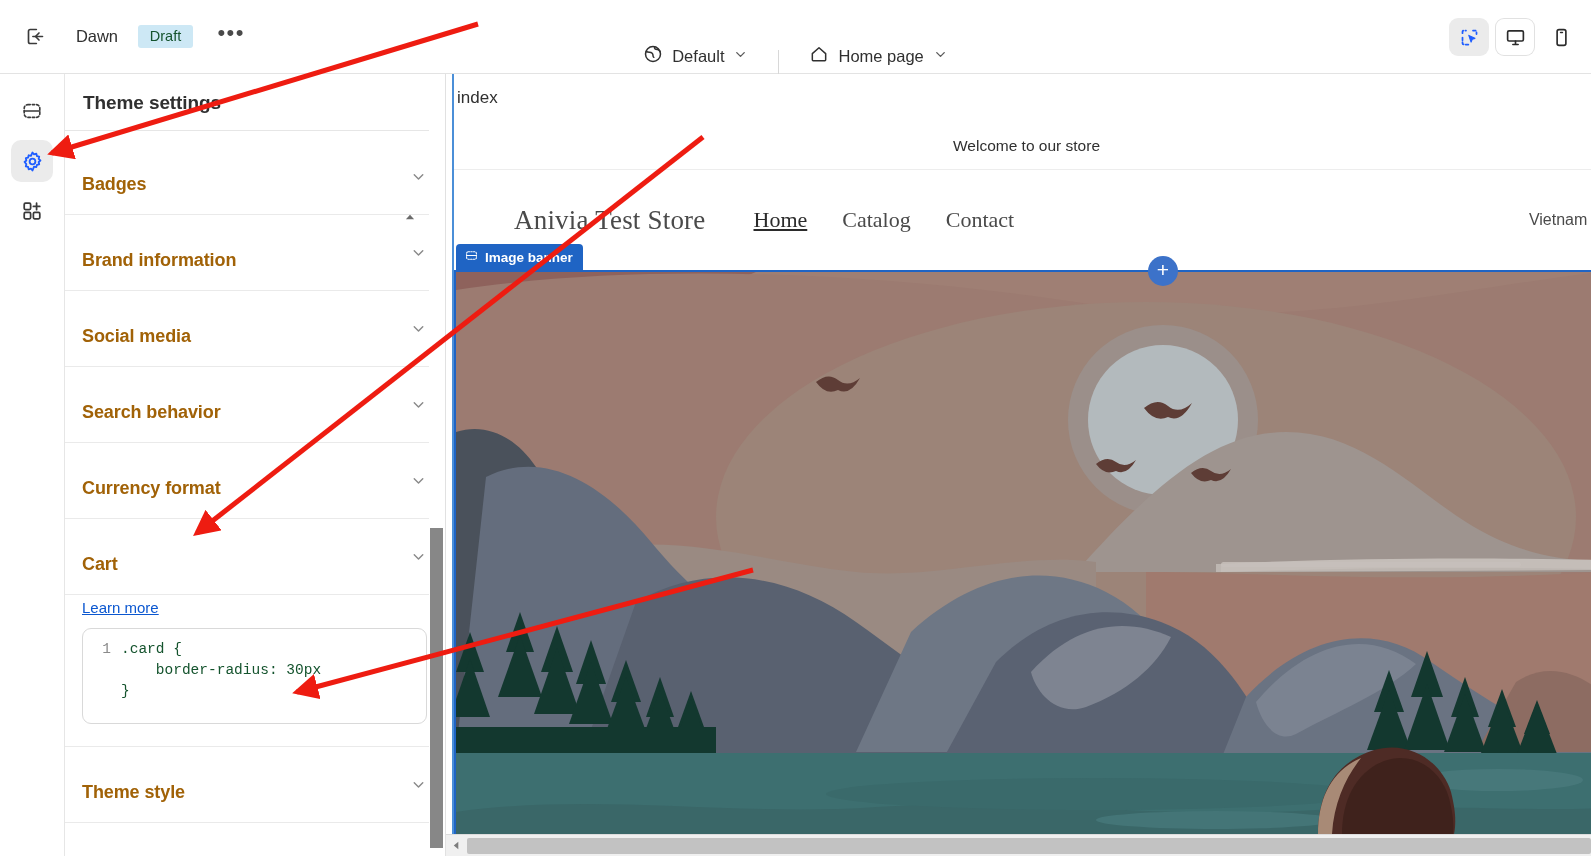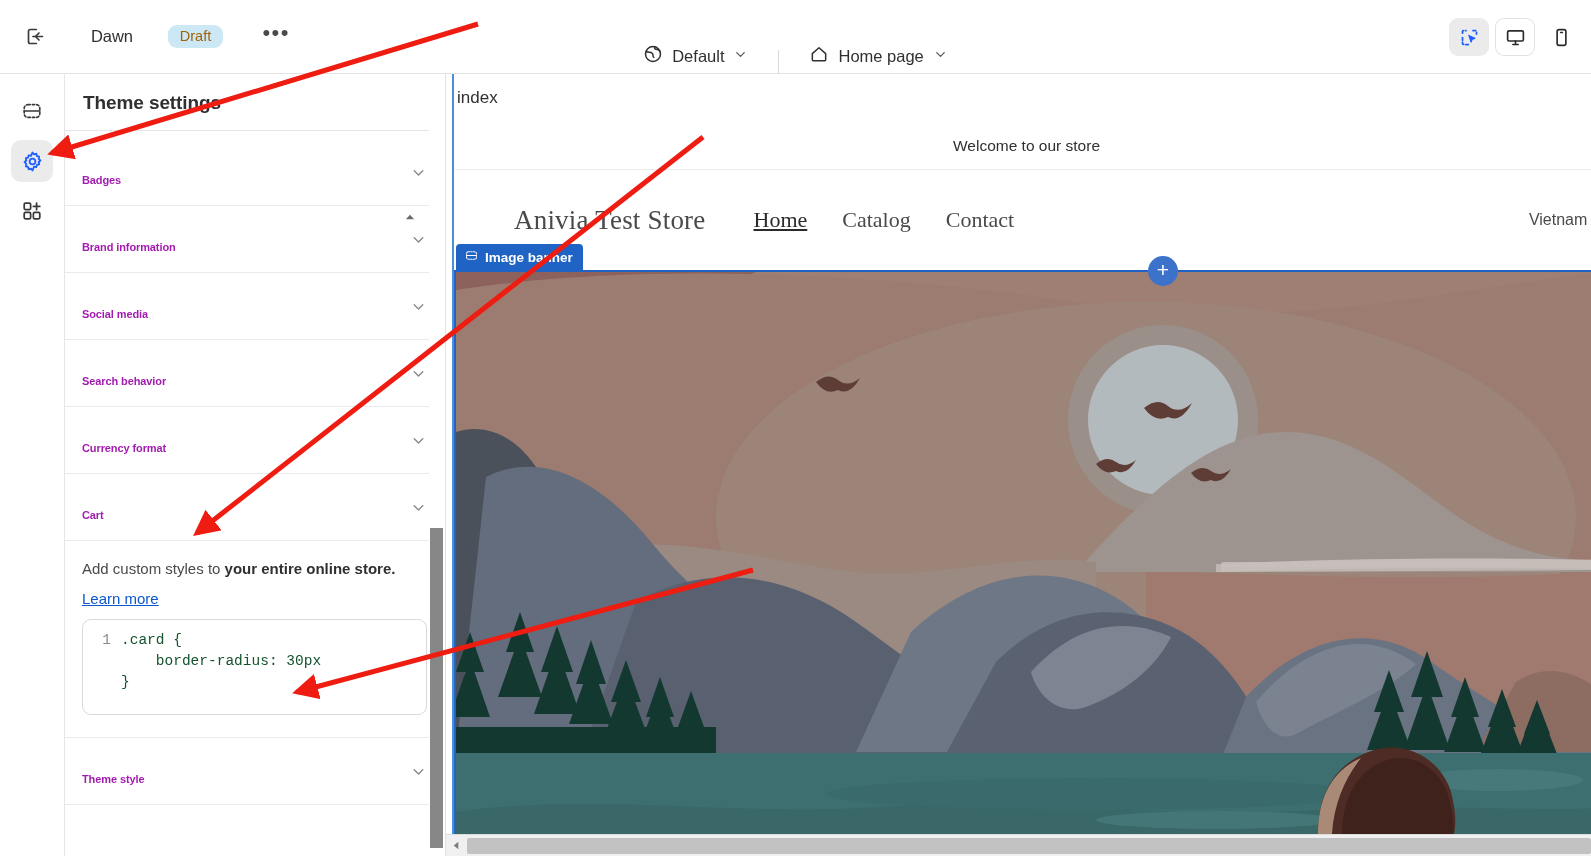--- a/index.html
+++ b/index.html
@@ -27,42 +27,42 @@
     background: #ffffff;
     border-bottom: 1px solid #e3e3e3;
     display: flex;
     align-items: center;
     z-index: 30;
   }
   .topbar-left {
     display: flex;
     align-items: center;
     padding-left: 16px;
-    gap: 19px;
+    gap: 4px;
   }
   .icon-btn {
     width: 38px; height: 38px;
     border-radius: 8px;
     display: flex; align-items: center; justify-content: center;
     background: transparent;
     border: none;
     cursor: pointer;
   }
   .theme-name {
     font-size: 16.5px;
     color: #303030;
     margin-left: 18px;
     letter-spacing: -0.1px;
   }
   .badge-draft {
     margin-left: 16px;
     background: #cde8f5;
-    color: #a16207;
+    color: #14532d;
     font-size: 14.5px;
-    border-radius: 9px;
+    border-radius: 3px;
     padding: 4px 12px 5px;
     line-height: 1;
   }
   .dots-btn {
     margin-left: 16px;
     width: 36px; height: 32px;
     display: flex; align-items: center; justify-content: center;
     border-radius: 8px;
     cursor: pointer;
     color: #4a4a4a;
@@ -172,23 +172,23 @@
   .acc-item {
     display: flex;
     align-items: center;
     justify-content: space-between;
     padding: 19px 18px 19px 17px;
     border-bottom: 1px solid #eaeaea;
     cursor: pointer;
     background: #fff;
   }
   .acc-label {
-    font-size: 11px;
+    font-size: 18px;
     font-weight: bold;
-    color: #a21caf;
+    color: #a16207;
     letter-spacing: -0.1px;
     margin-top: 16px;
   }
   .chev { color: #8a8a8a; display: flex; }
 
   .css-body {
     padding: 4px 18px 22px 17px;
     border-bottom: 1px solid #eaeaea;
   }
   .css-desc {
@@ -572,23 +572,20 @@
         <span class="acc-label">Cart</span>
         <span class="chev">
           <svg width="17" height="17" viewBox="0 0 24 24" fill="none" stroke="#8a8a8a" stroke-width="2" stroke-linecap="round" stroke-linejoin="round">
               <path d="M6 9.5l6 6 6-6"></path>
             </svg>
         </span>
       </div>
 
 
       <div class="css-body">
-        <div class="css-desc">
-          <span>Add custom styles to </span><b>your entire online store.</b>
-        </div>
         <a class="learn-link">Learn more</a>
 
         <div class="code-box">
           <div class="code-line">
             <span class="code-gutter">1</span>
             <span class="code-text">.card {</span>
           </div>
           <div class="code-line">
             <span class="code-gutter"></span>
             <span class="code-text">    border-radius: 30px</span>

